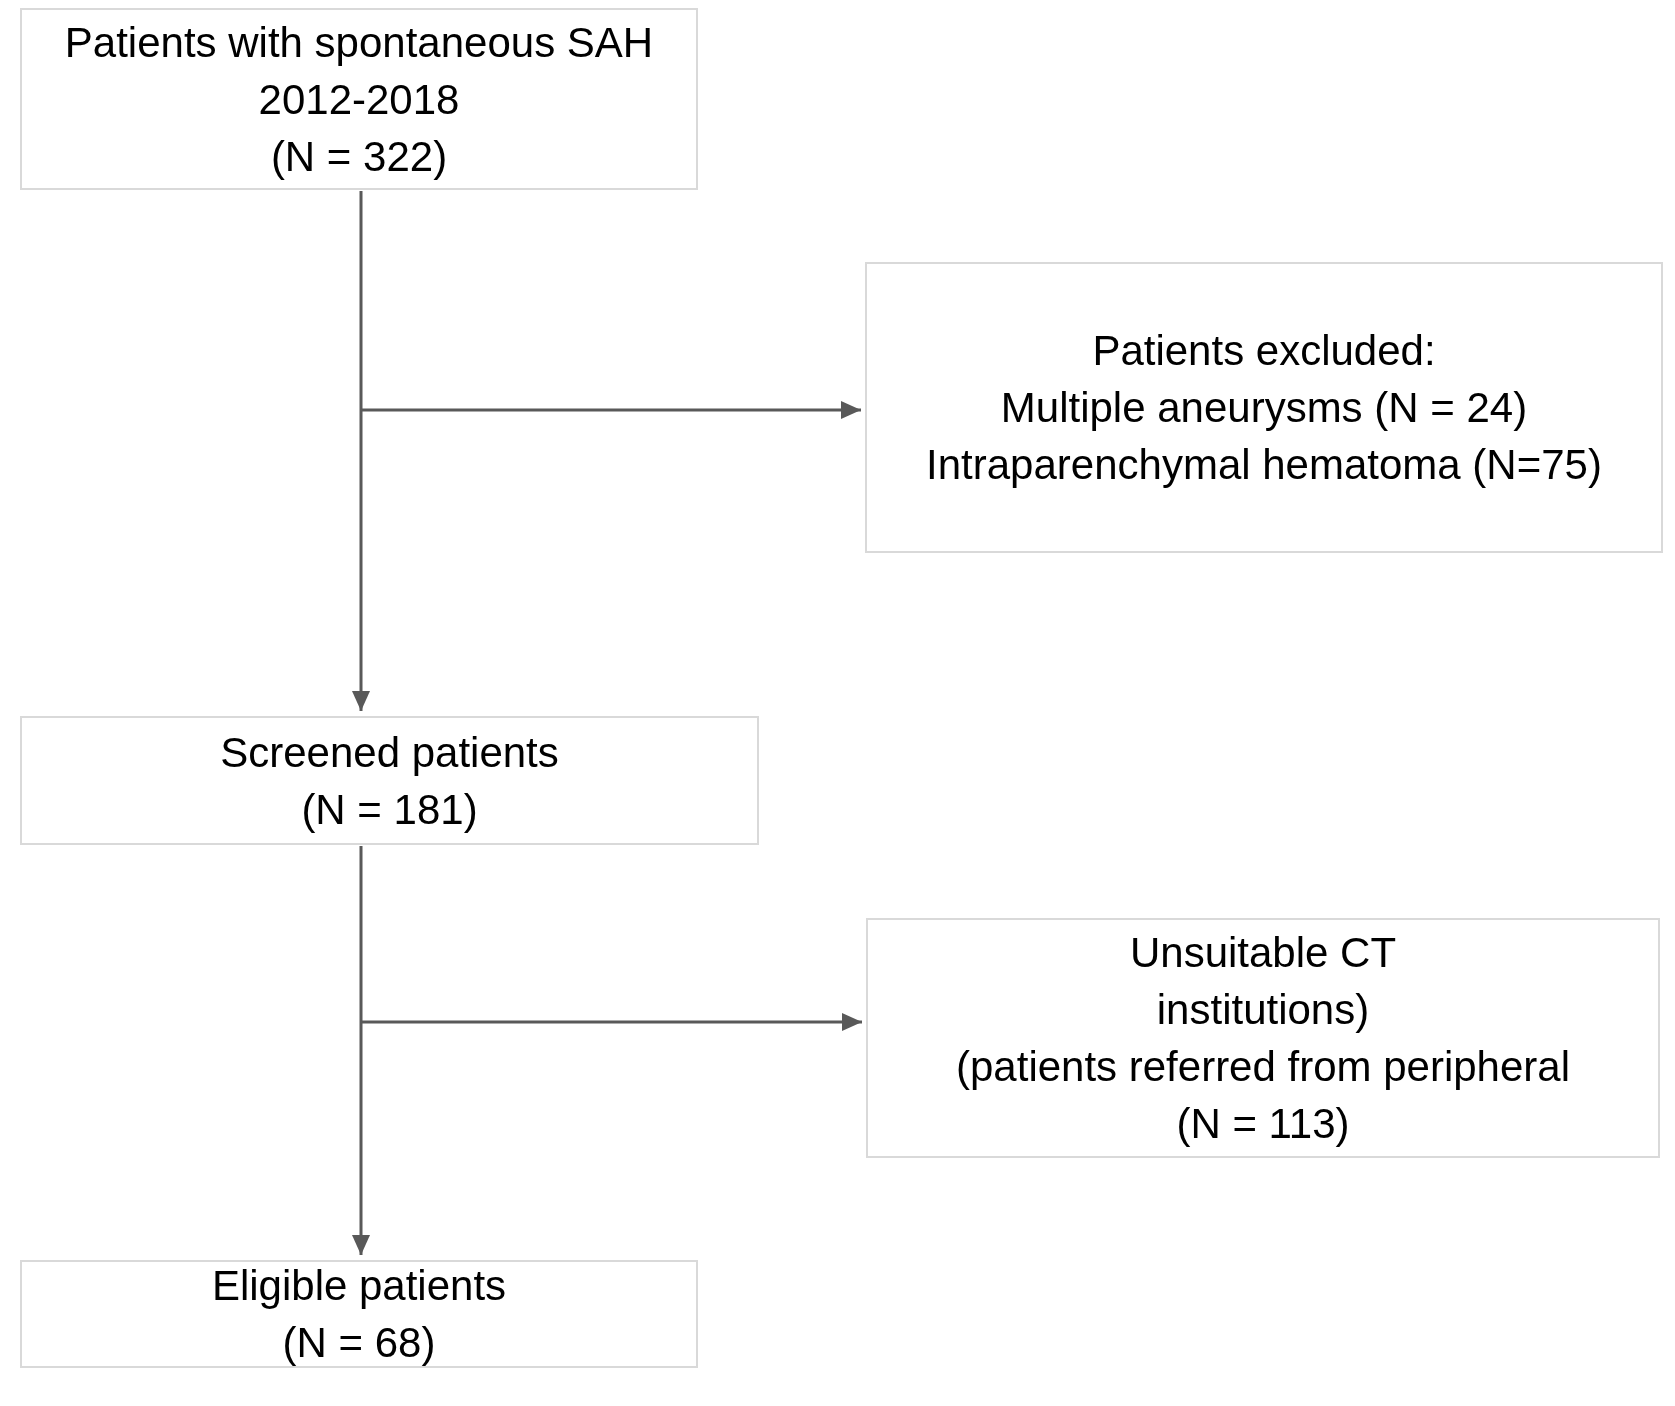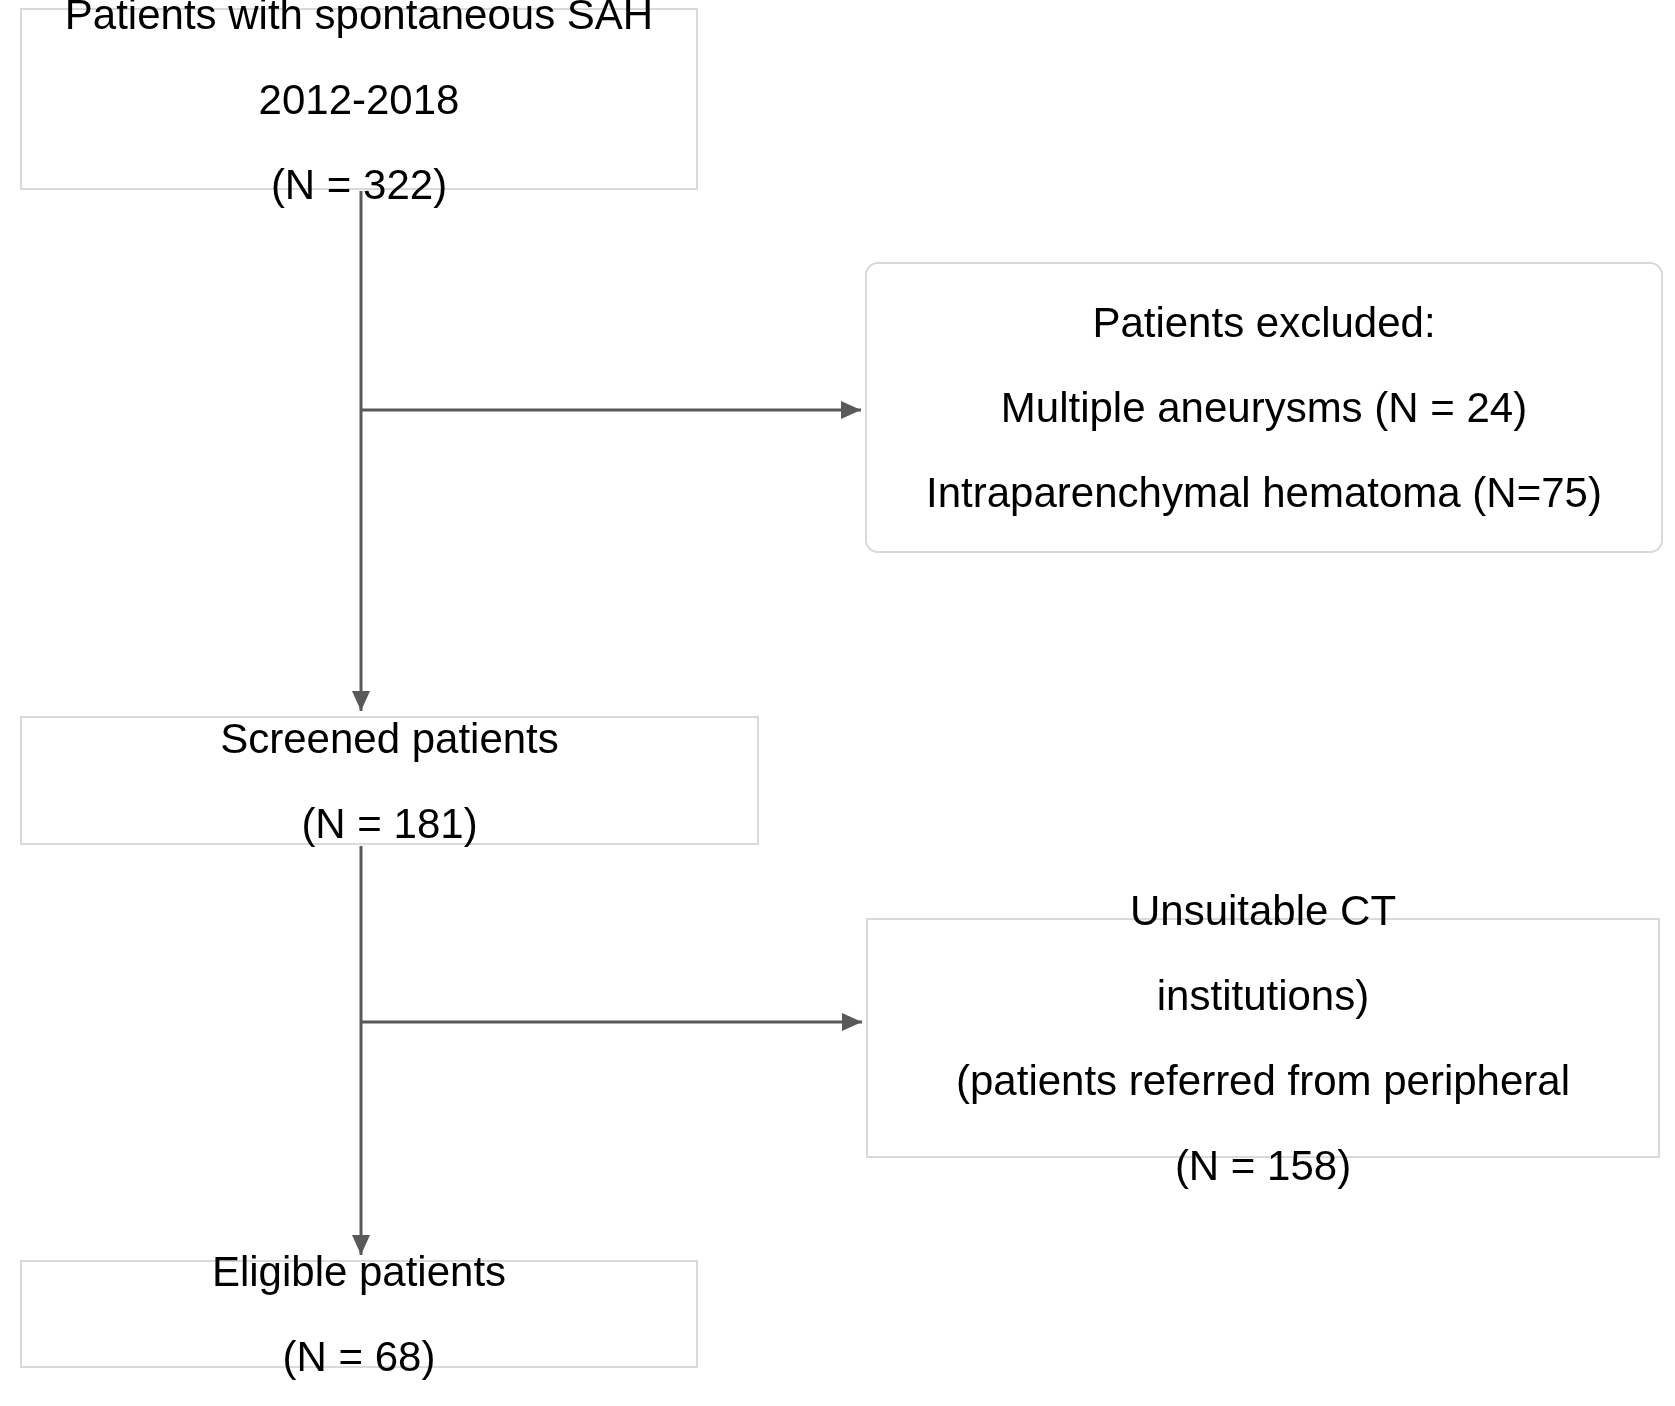--- a/index.html
+++ b/index.html
@@ -40,25 +40,24 @@
     border: 2px solid var(--box-border);
     display: flex;
     flex-direction: column;
     justify-content: center;
     align-items: center;
     text-align: center;
     color: var(--text);
     font-size: 42px;
     line-height: 57px;
     z-index: 1;
-    gap: 28px;
   }
   .box .line { width: 100%; }
   .box-sah       { left: 20px;  top: 8px;    width: 678px; height: 182px; }
-  .box-excluded  { left: 865px; top: 262px;  width: 798px; height: 291px; border-radius: 13px; }
+  .box-excluded  { left: 865px; top: 262px;  width: 798px; height: 291px; }
   .box-screened  { left: 20px;  top: 716px;  width: 739px; height: 129px; }
   .box-unsuitable{ left: 866px; top: 902px;  width: 794px; height: 240px; margin-top: 16px; }
   .box-eligible  { left: 20px;  top: 1260px; width: 678px; height: 108px; }
 </style>
 </head>
 <body>
 
 <div class="canvas">
 
   <svg class="connectors" viewBox="0 0 1675 1406" xmlns="http://www.w3.org/2000/svg">
@@ -87,21 +86,21 @@
 
   <div class="box box-screened">
     <div class="line">Screened patients</div>
     <div class="line">(N = 181)</div>
   </div>
 
   <div class="box box-unsuitable">
     <div class="line">Unsuitable CT</div>
     <div class="line">institutions)</div>
     <div class="line">(patients referred from peripheral</div>
-    <div class="line">(N = 158)</div>
+    <div class="line">(N = 113)</div>
   </div>
 
   <div class="box box-eligible">
     <div class="line">Eligible patients</div>
     <div class="line">(N = 68)</div>
   </div>
 
 </div>
 
 </body></html>

